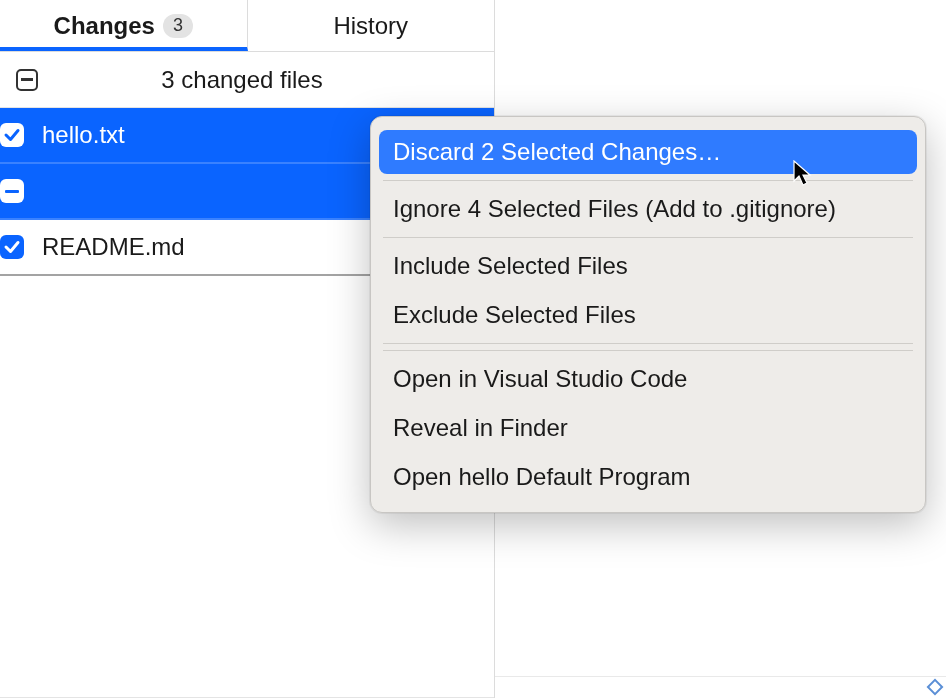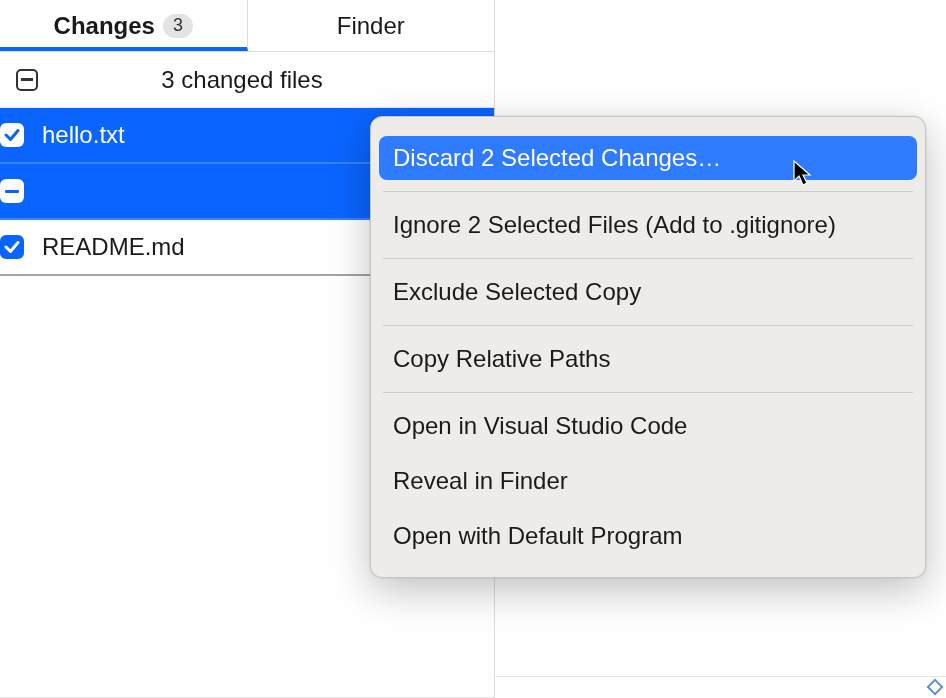--- a/index.html
+++ b/index.html
@@ -143,21 +143,21 @@
     width: 556px;
     background: #eeece9;
     border: 1px solid #c8c6c3;
     border-radius: 12px;
     box-shadow: 0 12px 40px rgba(0,0,0,.25), 0 0 0 1px rgba(0,0,0,.05);
     padding: 8px;
   }
   .menu-item {
     padding: 8px 14px;
     border-radius: 8px;
-    margin: 11px 0;
+    margin: 5px 0;
     color: #1a1a1a;
   }
   .menu-item.hovered {
     background: #2f7bff;
     color: #fff;
   }
   .sep {
     height: 1px;
     background: #cfcdc9;
     margin: 6px 4px;
@@ -175,21 +175,21 @@
 <div class="app">
 
   <div class="sidebar">
 
     <div class="tabs">
       <div class="tab active">
         <span>Changes</span>
         <span class="badge">3</span>
       </div>
       <div class="tab">
-        <span>Finder</span>
+        <span>History</span>
       </div>
     </div>
 
     <div class="summary">
       <span class="tri-box">
           <span class="bar"></span>
         </span>
       <span class="summary-text">3 changed files</span>
     </div>
 
@@ -221,28 +221,28 @@
   </div>
 
   <div class="right">
     <div class="right-line"></div>
     <div class="diamond"></div>
   </div>
 
   <div class="menu">
     <div class="menu-item hovered">Discard 2 Selected Changes…</div>
     <div class="sep"></div>
-    <div class="menu-item">Ignore 2 Selected Files (Add to .gitignore)</div>
-    <div class="sep"></div>
-    <div class="menu-item">Exclude Selected Copy</div>
-    <div class="sep"></div>
-    <div class="menu-item">Copy Relative Paths</div>
+    <div class="menu-item">Ignore 4 Selected Files (Add to .gitignore)</div>
+    <div class="sep"></div>
+    <div class="menu-item">Include Selected Files</div>
+    <div class="menu-item">Exclude Selected Files</div>
+    <div class="sep"></div>
     <div class="sep"></div>
     <div class="menu-item">Open in Visual Studio Code</div>
     <div class="menu-item">Reveal in Finder</div>
-    <div class="menu-item">Open with Default Program</div>
+    <div class="menu-item">Open hello Default Program</div>
   </div>
 
   <svg class="cursor" viewBox="0 0 20 28">
     <path d="M1 1 L1 21 L6 16 L10 25 L14 23 L10 15 L17 15 Z" fill="#000" stroke="#fff" stroke-width="1.2"></path>
   </svg>
 
 </div>
 
 </body></html>

